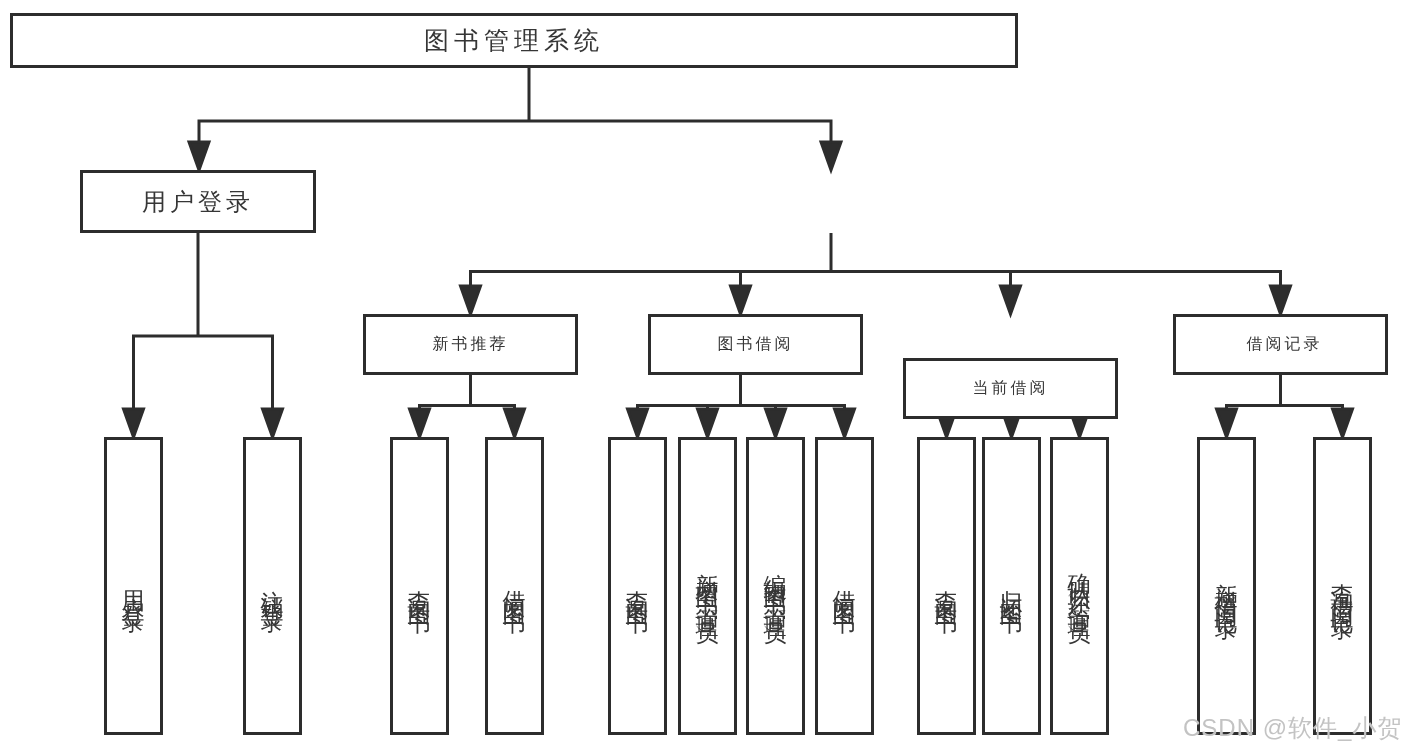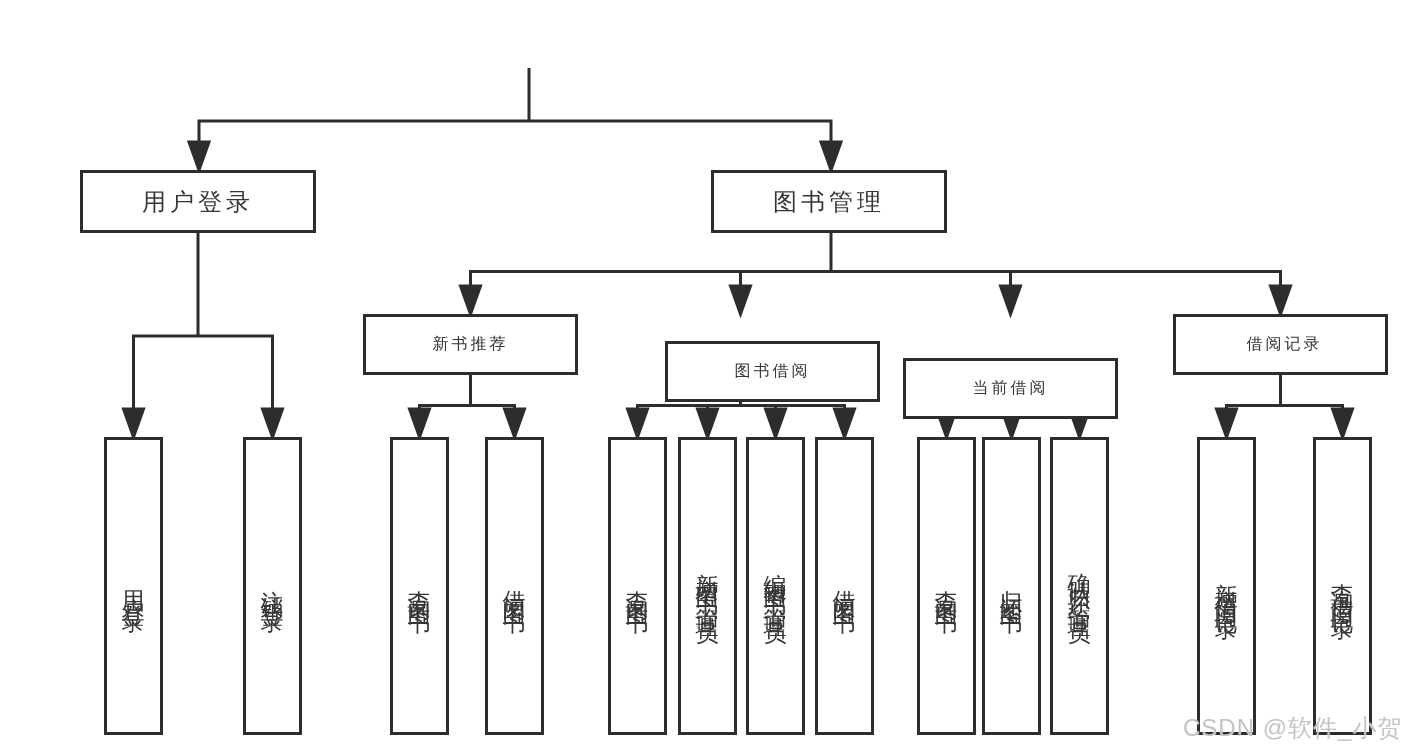--- a/index.html
+++ b/index.html
@@ -80,32 +80,32 @@
       <polygon points="1069.5,409 1089.5,409 1079.5,437"></polygon>
     </g>
 
     <g stroke="#2d2d2d" stroke-width="3" fill="#2d2d2d">
       <path fill="none" d="M1280.5,375 V405.5 M1226.5,405.5 H1342.5 M1226.5,404 V414 M1342.5,404 V414"></path>
       <polygon points="1216.5,409 1236.5,409 1226.5,437"></polygon>
       <polygon points="1332.5,409 1352.5,409 1342.5,437"></polygon>
     </g>
   </svg>
 
+  <div class="box root-box">
+    <span>图书管理系统</span>
+  </div>
 
   <div class="box l2-box" style="left:80px;">
     <span>用户登录</span>
-  </div>
-  <div class="box l2-box" style="left:711px;">
-    <span>图书管理</span>
   </div>
 
   <div class="box l3-box" style="left:363px;">
     <span>新书推荐</span>
   </div>
-  <div class="box l3-box" style="left:665px;margin-top:27px;">
+  <div class="box l3-box" style="left:648px;">
     <span>图书借阅</span>
   </div>
   <div class="box l3-box" style="left:903px;margin-top:44px;">
     <span>当前借阅</span>
   </div>
   <div class="box l3-box" style="left:1173px;padding-left:8px;">
     <span>借阅记录</span>
   </div>
 
   <div class="box leaf-box" style="left:104px;">

